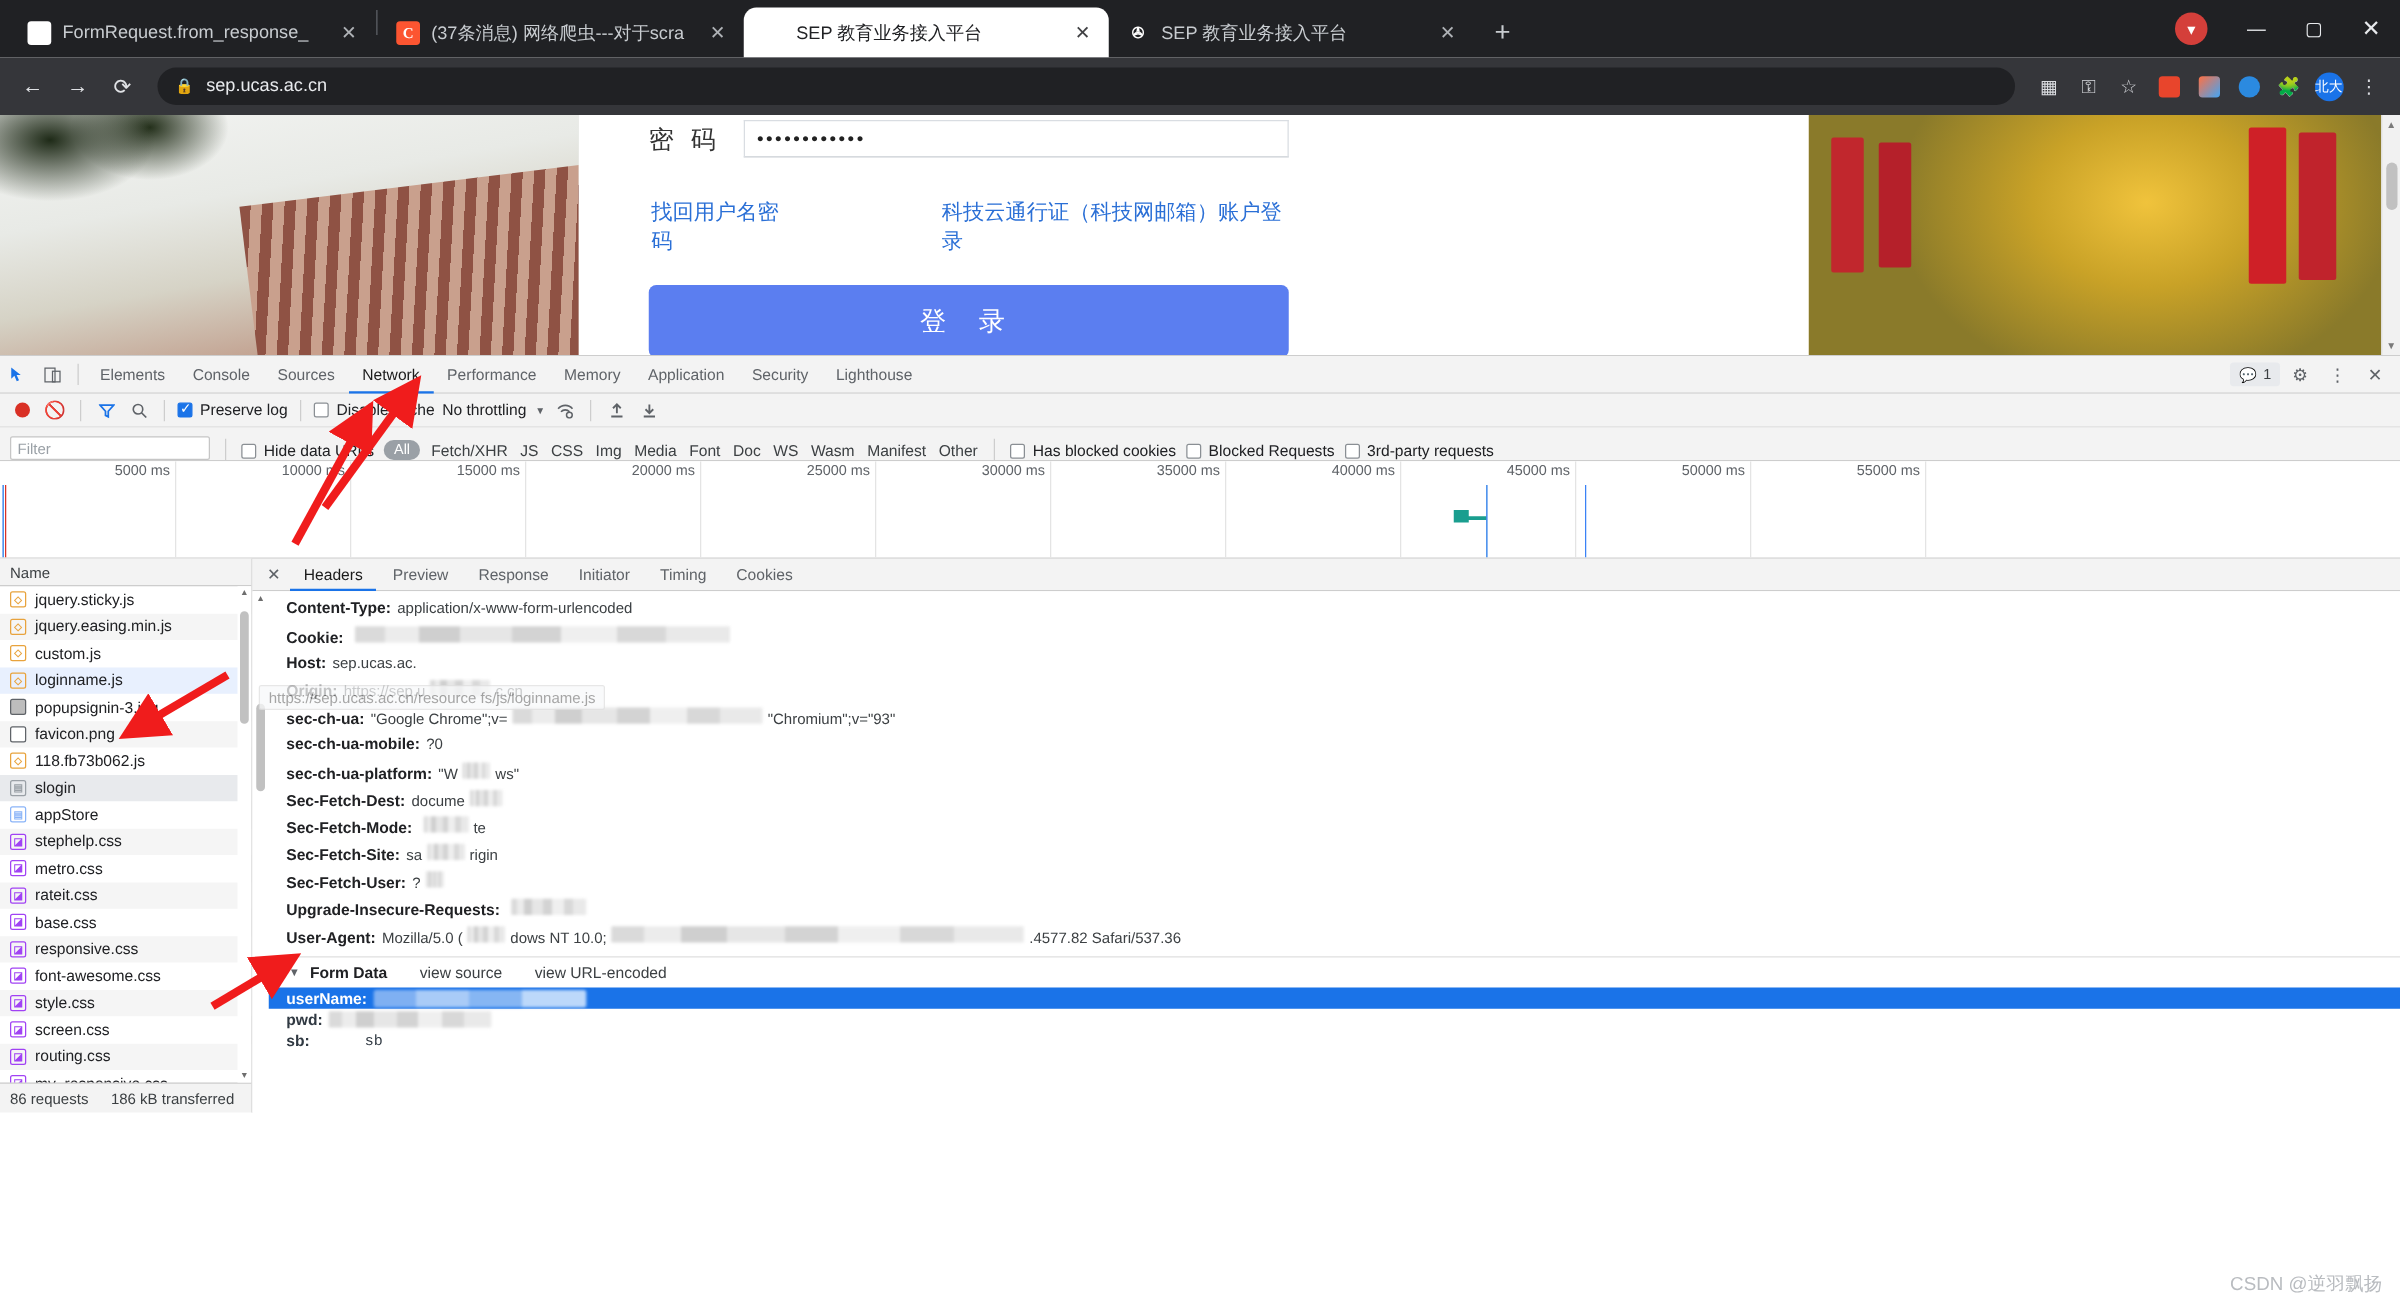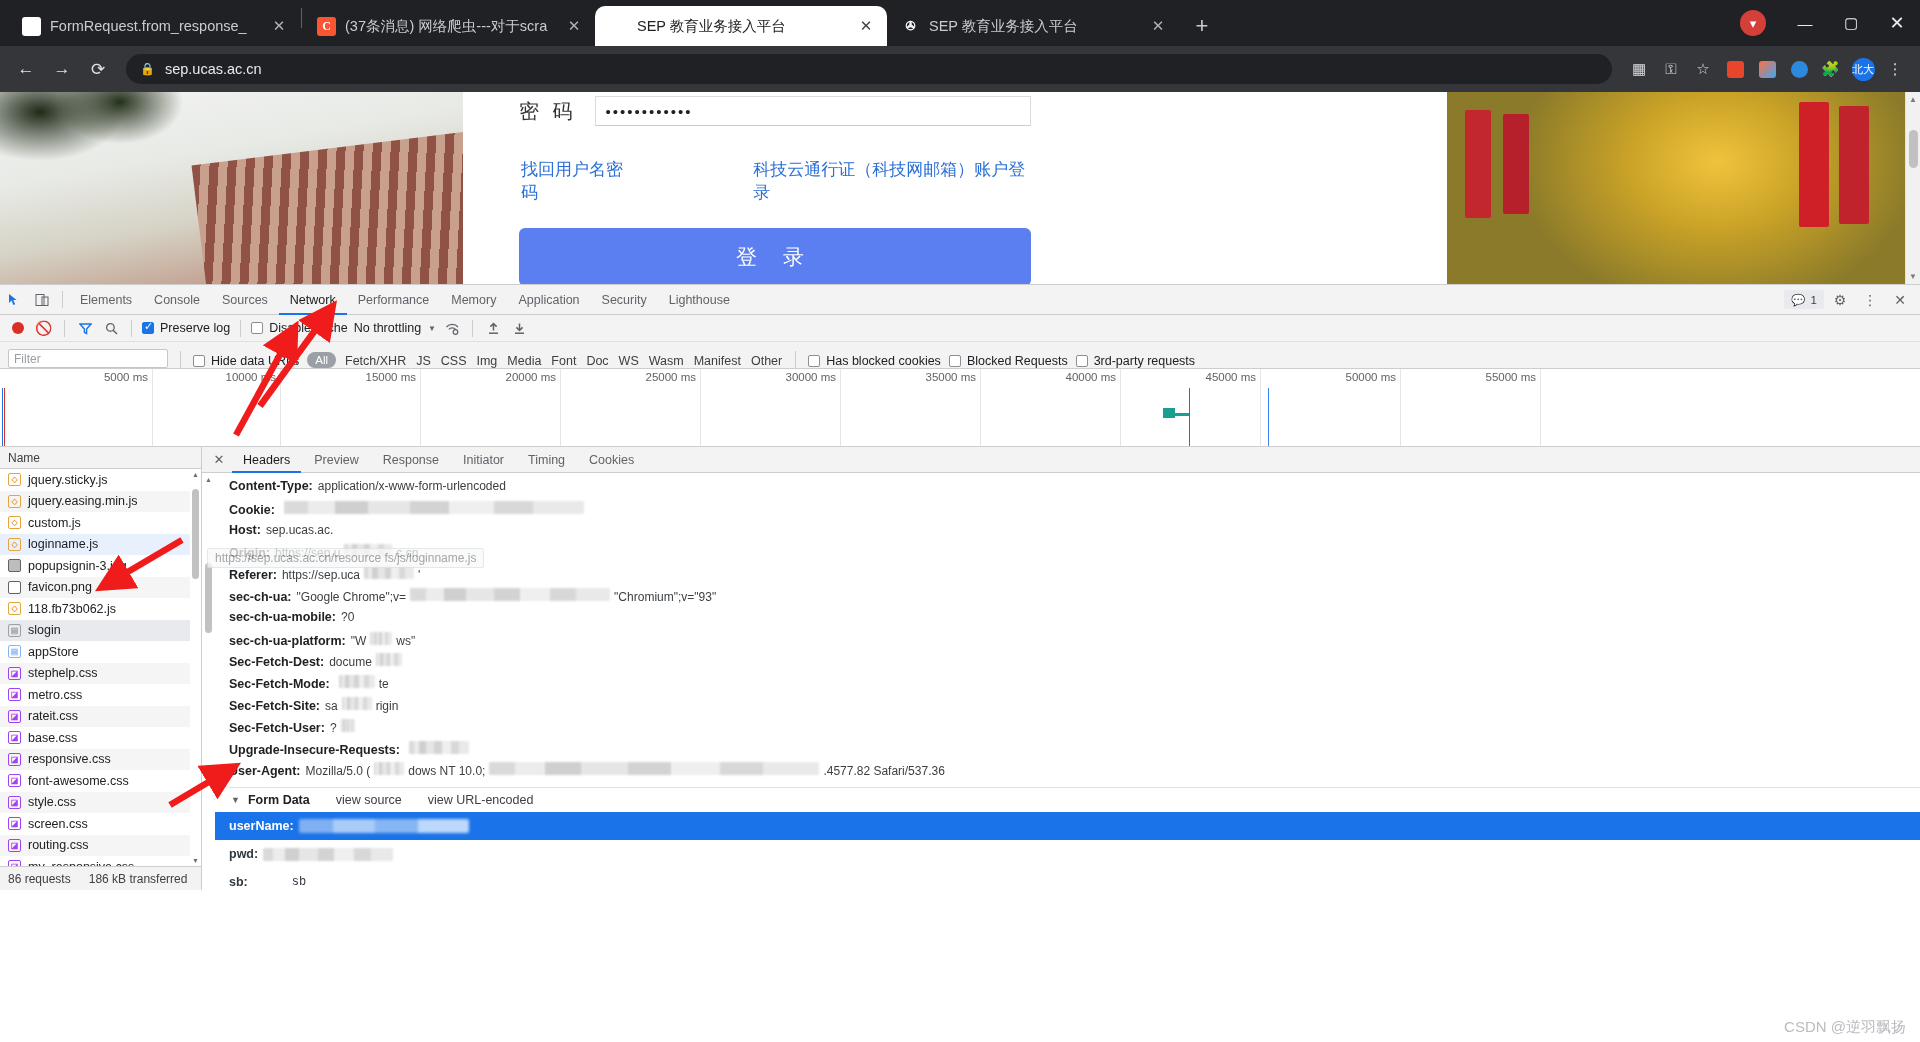--- a/index.html
+++ b/index.html
@@ -258,21 +258,21 @@
     position:absolute; left:-8px; top:75px; background:#f8f9fa; border:1px solid #e0e0e0;
     padding:2px 7px; font-size:12px; color:#888; opacity:.75; border-radius:2px;
     font-family:"Liberation Sans", sans-serif; white-space:nowrap;
   }
 
   .formdata-sec { border-top:1px solid #e0e0e0; margin-top:3px; }
   .fd-head { height:24px; display:flex; align-items:center; gap:26px; font-size:12.5px; padding-left:2px; }
   .fd-caret { font-size:9px; color:#5f6368; margin-right:-18px; }
   .fd-title { font-weight:bold; color:#202124; }
   .fd-link { color:#3c4043; }
-  .fd-row { height:28px; display:flex; align-items:center; font-size:12.5px; }
+  .fd-row { height:17px; display:flex; align-items:center; font-size:12.5px; }
   .fd-row.selrow { background:#1a73e8; color:#fff; }
   .fd-k { font-weight:bold; margin-right:5px; }
   .fd-v { font-family:"Liberation Mono", monospace; font-size:12px;margin-left:39px; }
   .blue-blur {
     display:inline-block; height:14px; vertical-align:middle; border-radius:2px;
     background:linear-gradient(90deg,#7fb0f2 0 20%, #a9cbf7 20% 45%, #86b6f3 45% 70%, #bcd8fa 70% 100%);
     filter: blur(1.4px);
   }
 
   
@@ -502,21 +502,21 @@
         <span class="box"></span>
         <span>Blocked Requests</span>
       </label>
       <label class="chk">
         <span class="box"></span>
         <span>3rd-party requests</span>
       </label>
     </div>
 
     <div class="dt-overview">
-      <div class="ov-tick" style="left:152px">   
+      <div class="ov-tick" style="left:140px">   
           <span>5000 ms</span>
         </div>
       <div class="ov-tick" style="left:280px">   
           <span>10000 ms</span>
         </div>
       <div class="ov-tick" style="left:420px">   
           <span>15000 ms</span>
         </div>
       <div class="ov-tick" style="left:560px">   
           <span>20000 ms</span>
@@ -673,26 +673,20 @@
               </div>
               <div class="hrow">
                 <span class="hk">Host:</span>
                 <span class="hv">sep.ucas.ac.</span>
               </div>
               <div class="hrow">
                 <span class="hk">Origin:</span>
                 <span class="hv">https://sep.u</span>
                 <span class="redact" style="width: 48px; margin: 0px 4px;"></span>
                 <span class="hv">c.cn</span>
-              </div>
-              <div class="hrow">
-                <span class="hk">Referer:</span>
-                <span class="hv">https://sep.uca</span>
-                <span class="redact" style="width: 50px; margin: 0px 4px;"></span>
-                <span class="hv">'</span>
               </div>
               <div class="hrow">
                 <span class="hk">sec-ch-ua:</span>
                 <span class="hv">"Google Chrome";v=</span>
                 <span class="redact" style="width: 200px; margin: 0px 4px;"></span>
                 <span class="hv">"Chromium";v="93"</span>
               </div>
               <div class="hrow">
                 <span class="hk">sec-ch-ua-mobile:</span>
                 <span class="hv">?0</span>

